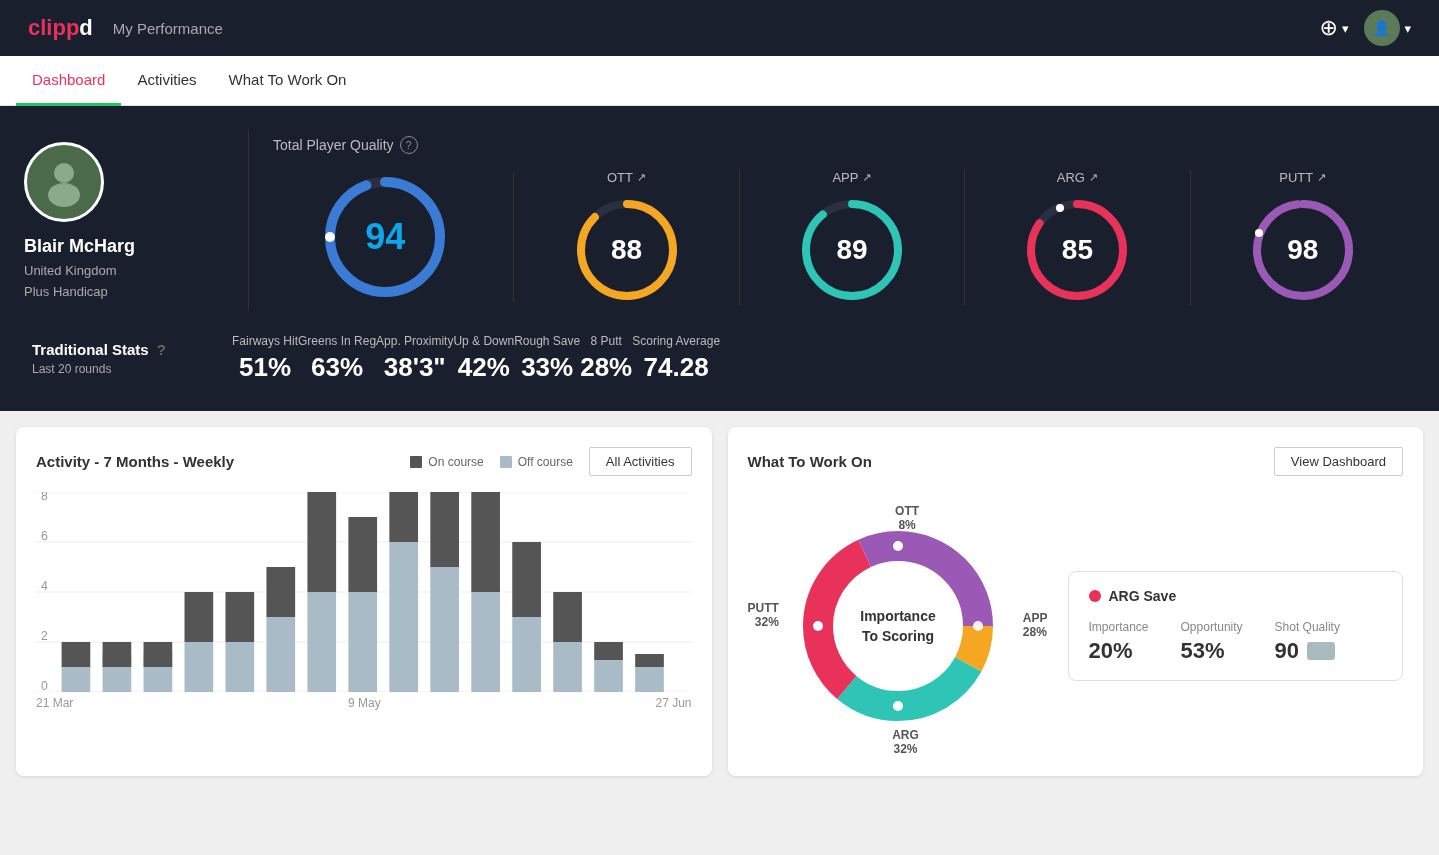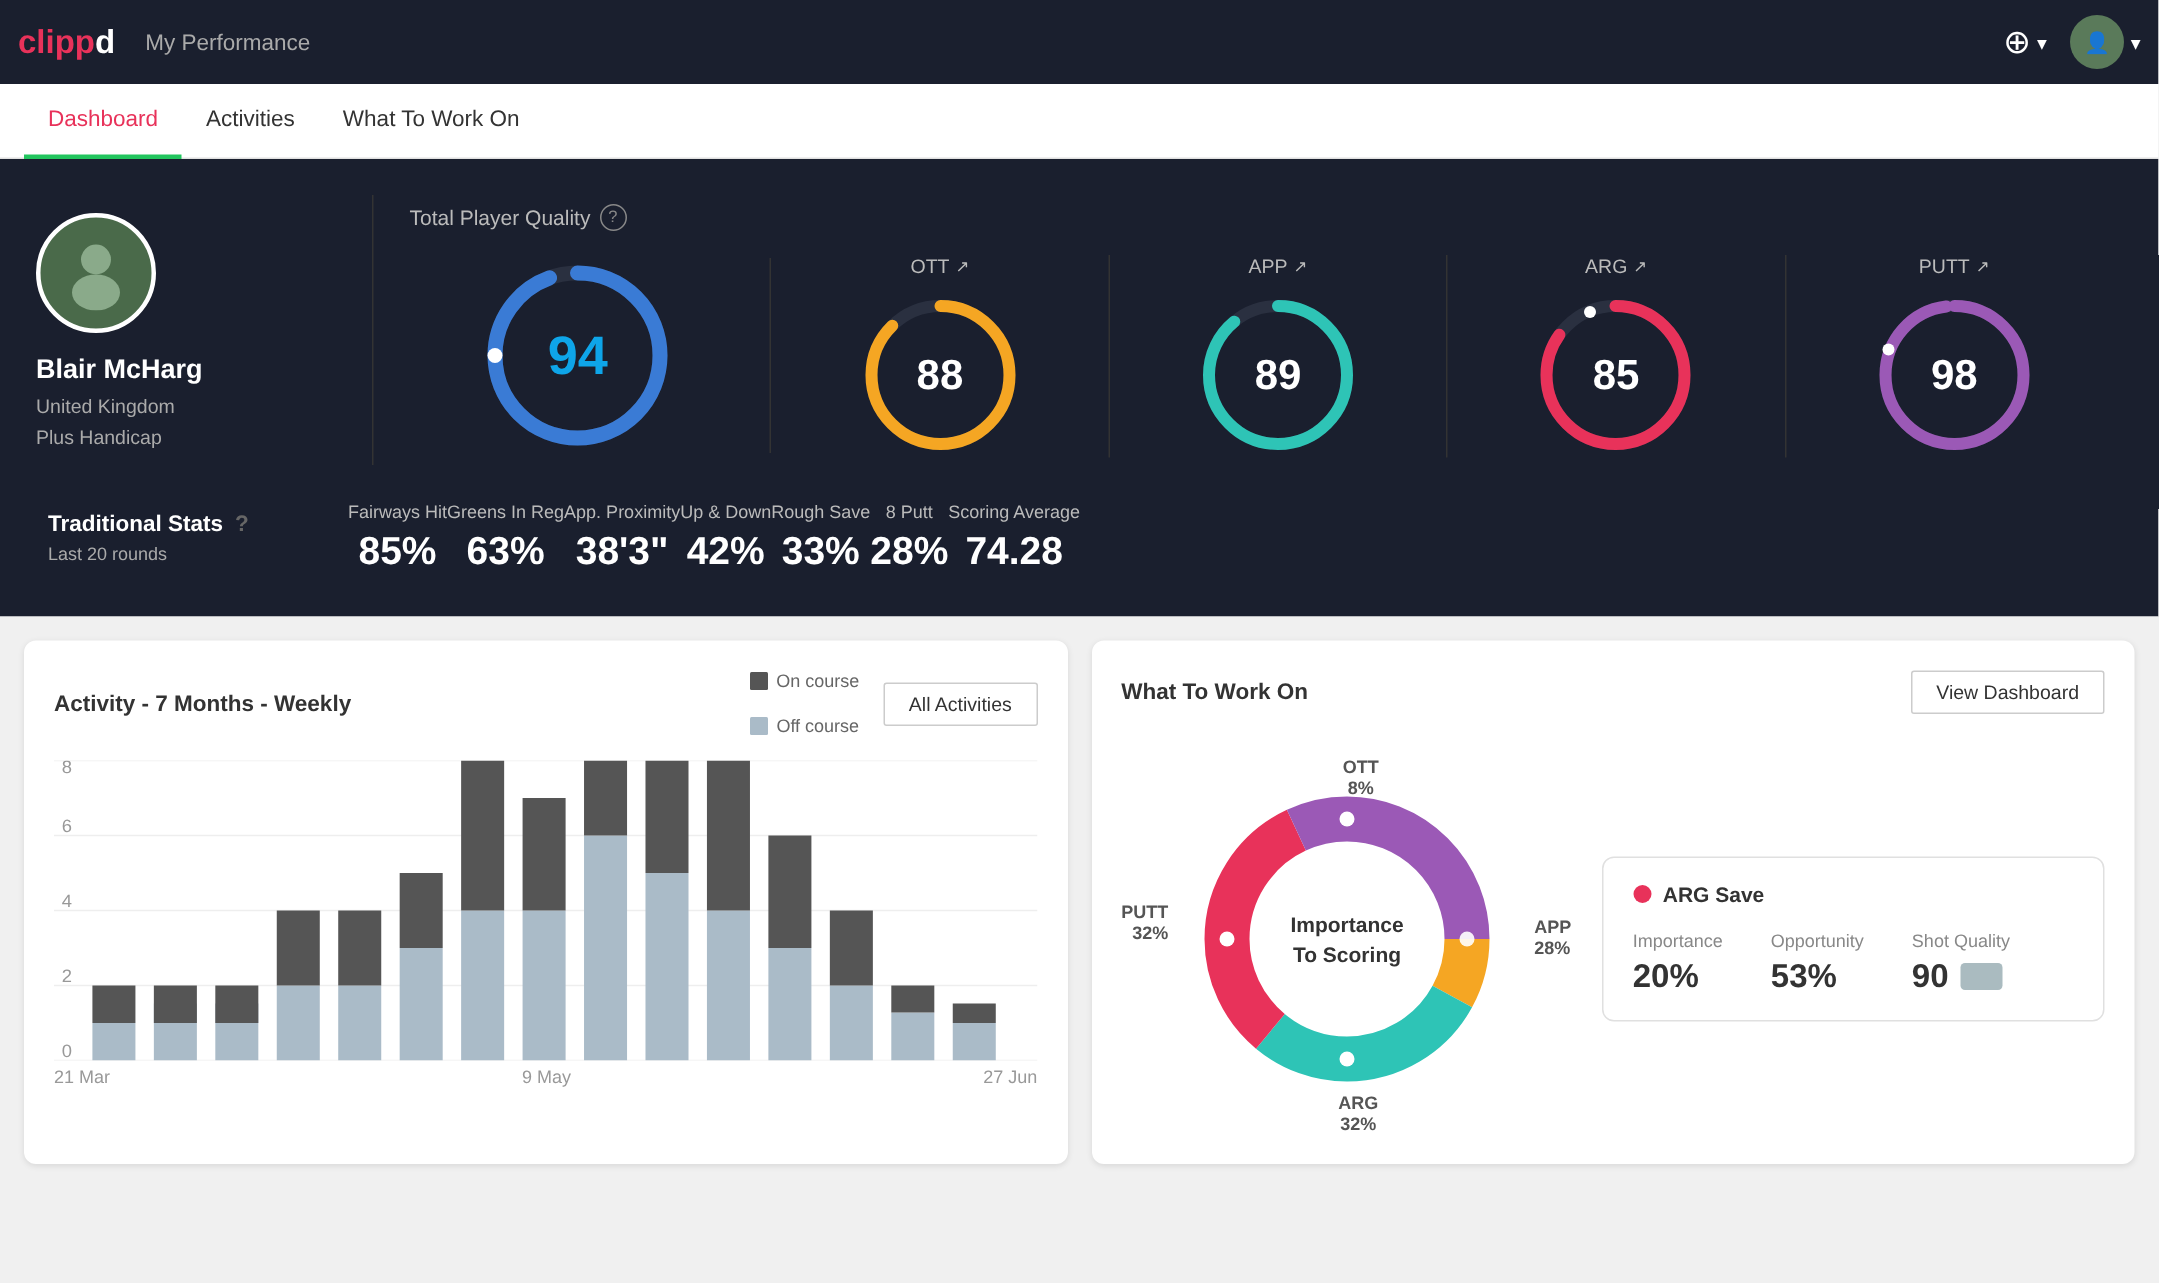--- a/index.html
+++ b/index.html
@@ -3,21 +3,21 @@
   <meta charset="utf-8">
   <style>
     * { box-sizing: border-box; margin: 0; padding: 0; }
     body { font-family: -apple-system, BlinkMacSystemFont, 'Segoe UI', Arial, sans-serif; background: #f0f0f0; color: #fff; }
 
     
     .header {
       background: #1a1f2e;
       display: flex;
       align-items: center;
-      padding: 0 12px;
+      padding: 0 28px;
       height: 56px;
       justify-content: space-between;
     }
     .logo { color: #e8325a; font-size: 22px; font-weight: bold; }
     .logo span { color: #fff; }
     .header-title { color: #aaa; font-size: 15px; margin-left: 20px; }
     .header-left { display: flex; align-items: center; }
     .header-right { display: flex; align-items: center; gap: 16px; }
     .add-btn { color: #fff; font-size: 22px; cursor: pointer; display: flex; align-items: center; gap: 4px; }
     .avatar-btn { display: flex; align-items: center; gap: 4px; cursor: pointer; }
@@ -211,21 +211,21 @@
     }
 
     
     .chart-header {
       display: flex;
       align-items: center;
       justify-content: space-between;
       margin-bottom: 16px;
     }
     .chart-title { font-size: 15px; font-weight: 600; color: #333; }
-    .legend { display: flex; align-items: center; gap: 16px; flex-direction: column; }
+    .legend { display: flex; align-items: center; gap: 16px; }
     .legend-item { display: flex; align-items: center; gap: 6px; font-size: 12px; color: #666; }
     .legend-dot { width: 12px; height: 12px; border-radius: 1px; }
     .all-btn {
       border: 1px solid #ccc;
       background: #fff;
       padding: 6px 16px;
       font-size: 13px;
       cursor: pointer;
       border-radius: 2px;
       color: #333;
@@ -425,21 +425,21 @@
     <div class="stat-label-group">
       <div class="stat-label-title">
         <span>Traditional Stats</span>
         <div class="help-icon" style="border-color:#666;color:#666">?</div>
       </div>
       <div class="stat-label-sub">Last 20 rounds</div>
     </div>
     <div class="stat-items">
       <div class="stat-item">
         <div class="stat-item-label">Fairways Hit</div>
-        <div class="stat-item-value">85%</div>
+        <div class="stat-item-value">51%</div>
       </div>
       <div class="stat-item">
         <div class="stat-item-label">Greens In Reg</div>
         <div class="stat-item-value">63%</div>
       </div>
       <div class="stat-item">
         <div class="stat-item-label">App. Proximity</div>
         <div class="stat-item-value">38'3"</div>
       </div>
       <div class="stat-item">

